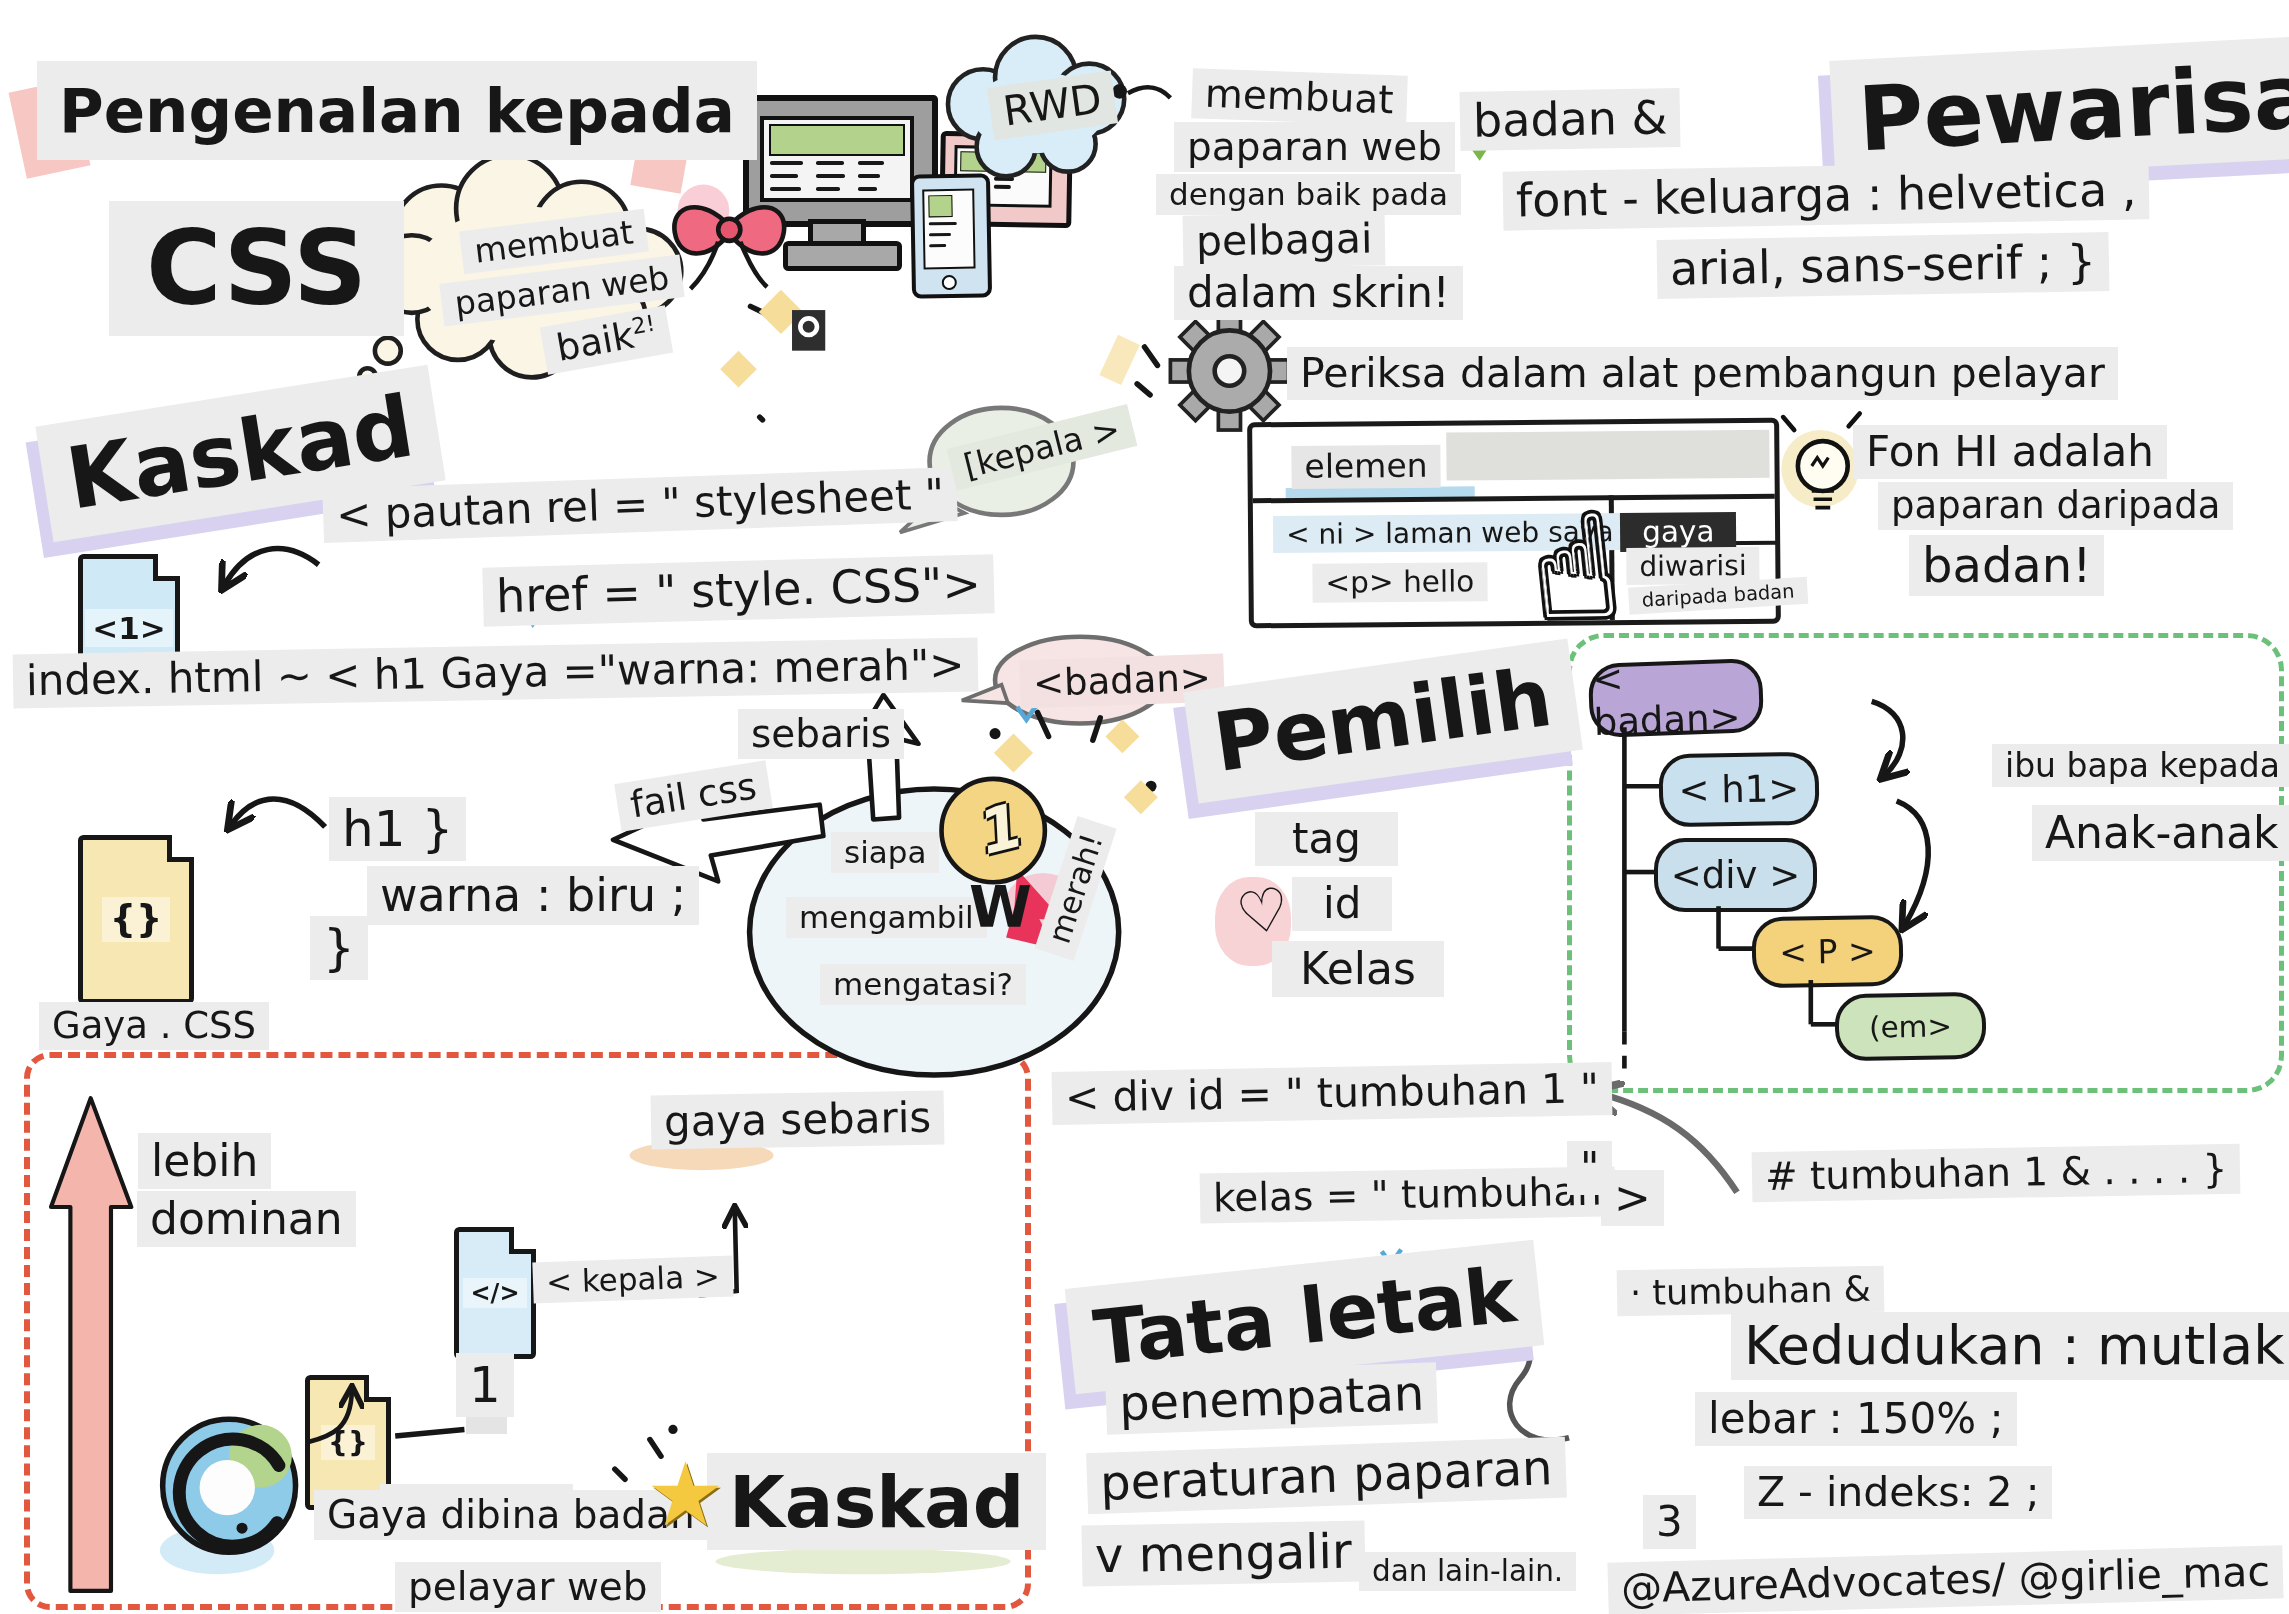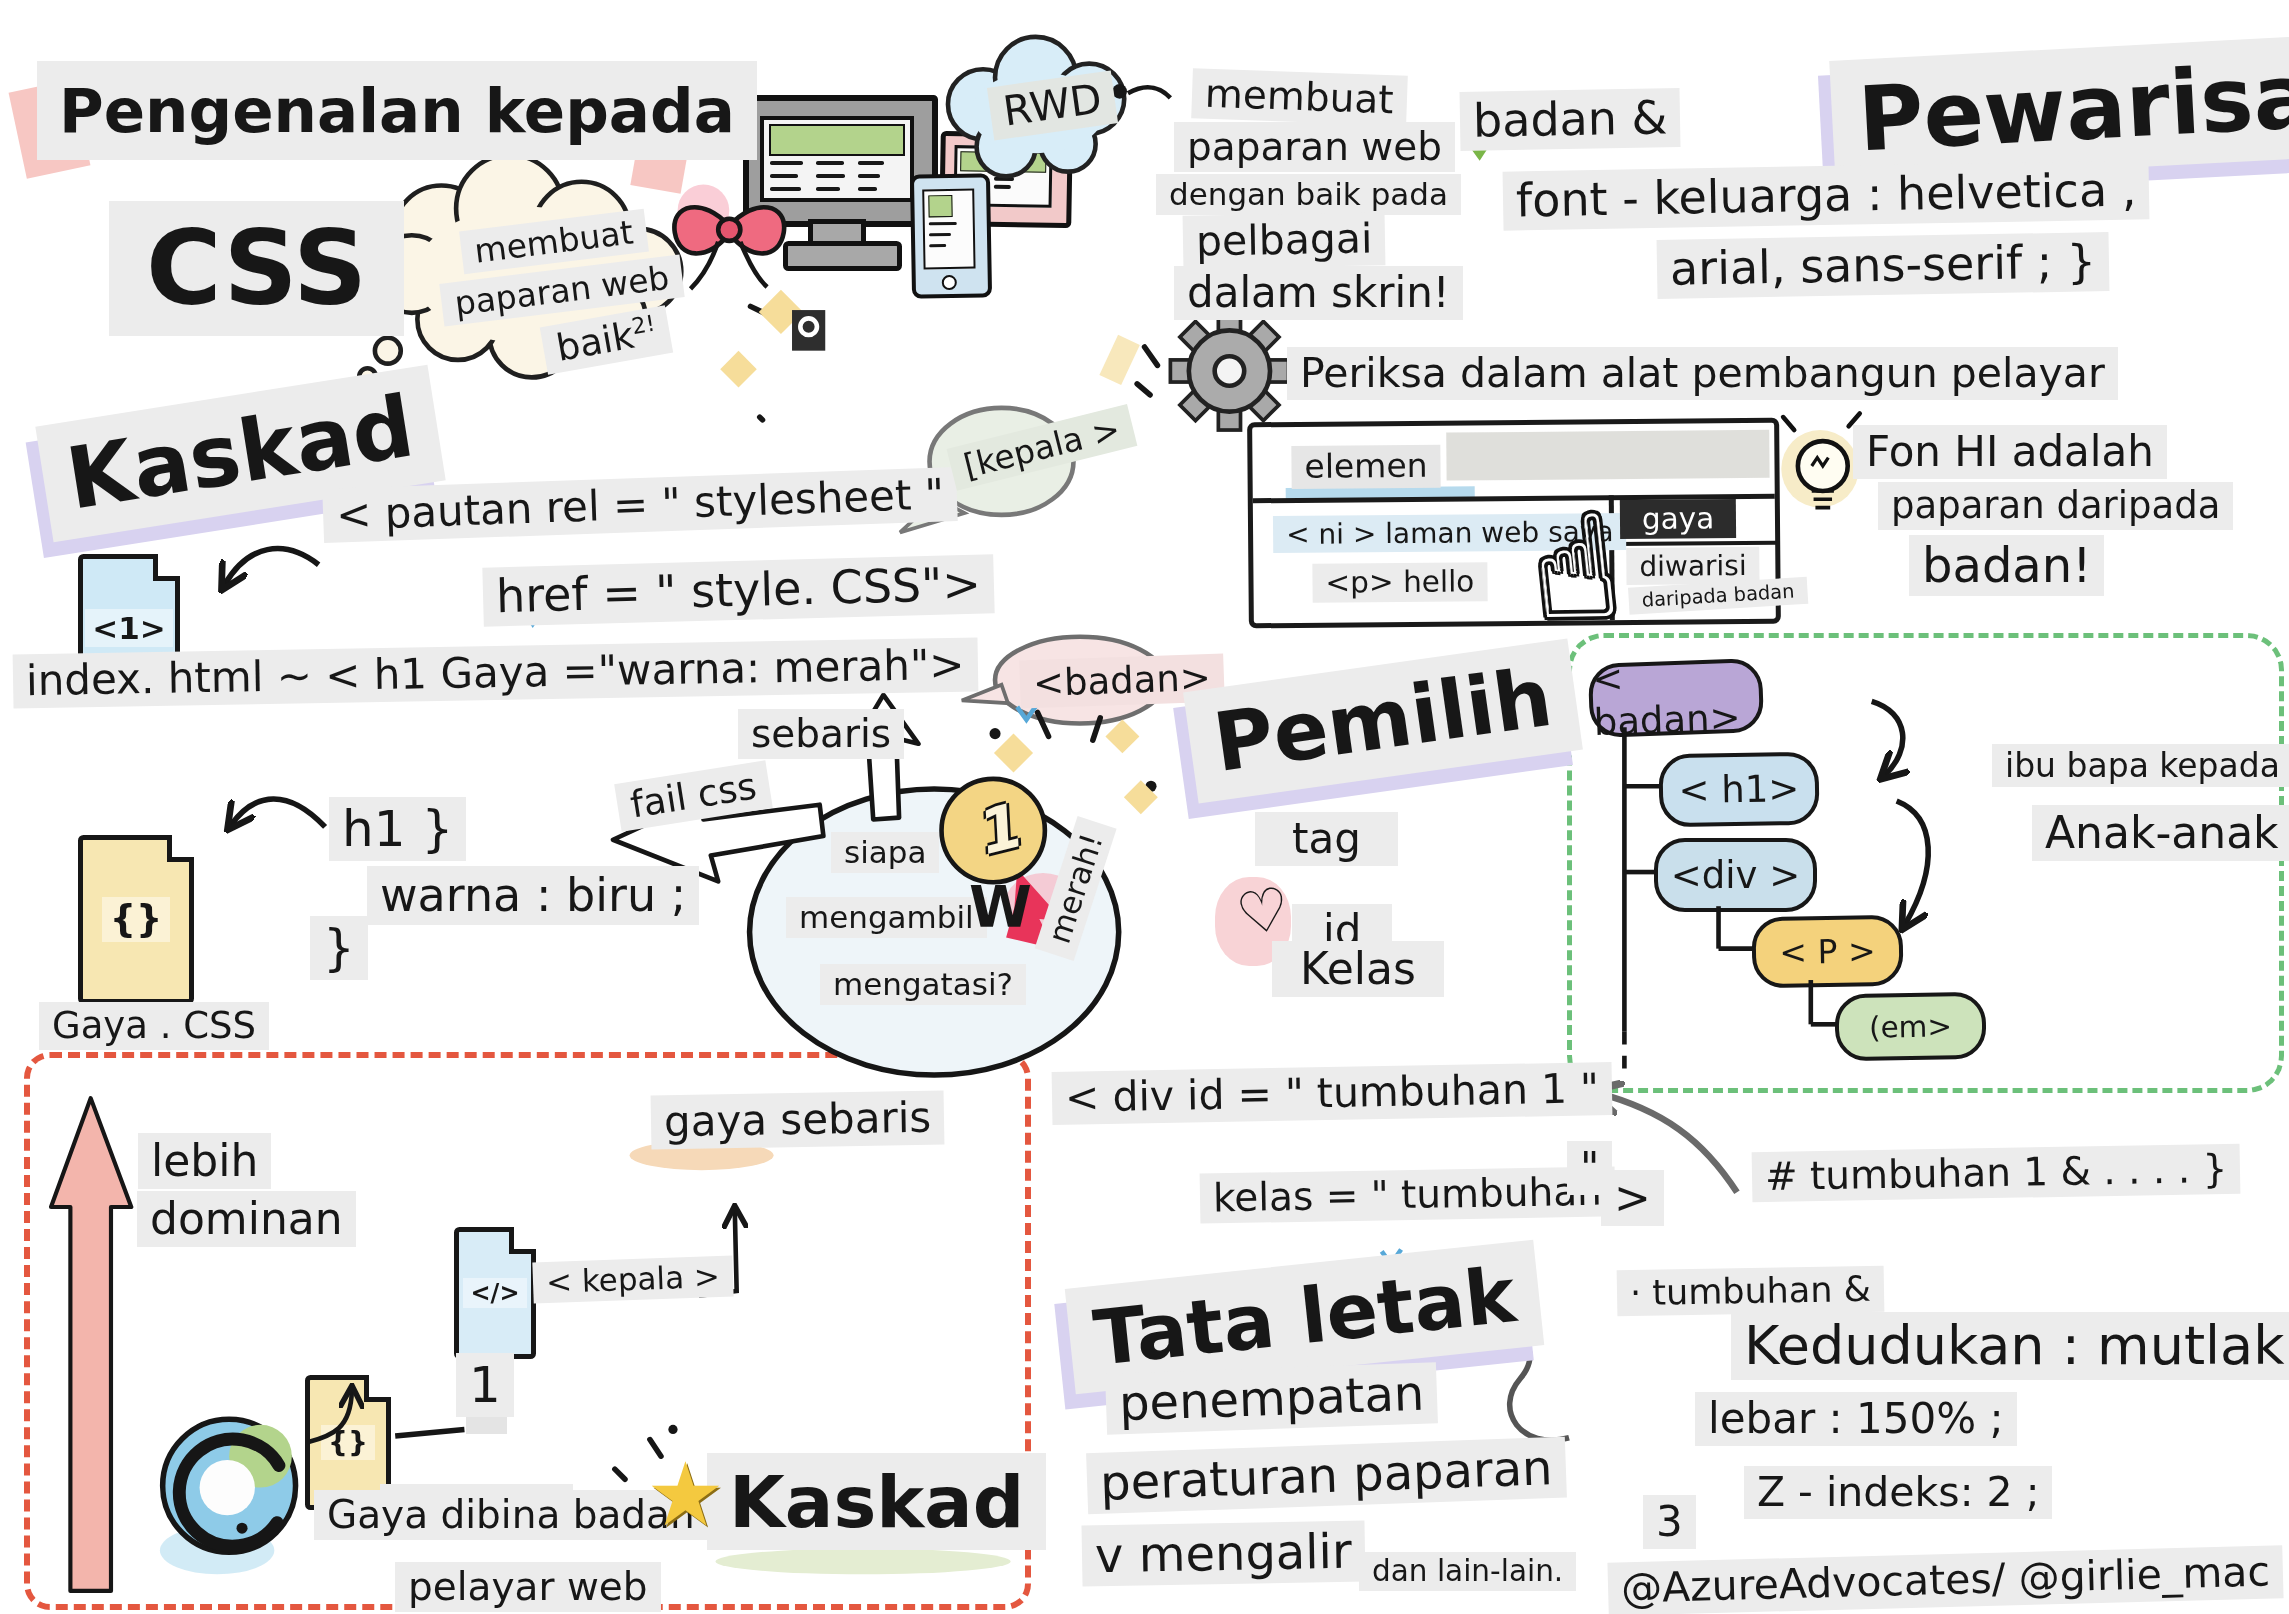--- a/index.html
+++ b/index.html
@@ -94,21 +94,21 @@
   </div>
 
   <div class="panel" style="left:1248px;top:420px;width:522px;height:196px;transform:rotate(-0.5deg);">
     <div style="left:194px;top:7.4px;right:5.5px;height:48px;background:#d9d9d5;opacity:.85;"></div>
     <div class="t" style="left:39px;top:18.5px;font-size:33px;background:#e6e6e6;">elemen</div>
     <div style="left:33px;top:61px;width:189px;height:12px;background:#a9d4ea;opacity:.85;"></div>
     <div style="left:0;top:71px;width:100%;height:4.6px;background:#1a1a1a;"></div>
     <div style="left:356px;top:71px;width:4.6px;bottom:0;background:#1a1a1a;"></div>
     <div class="t" style="left:20px;top:89px;font-size:28px;background:#dcebf4;">&lt; ni &gt; laman web saya</div>
     <div class="t" style="left:59px;top:137px;font-size:29.5px;">&lt;p&gt; hello</div>
-    <div class="t" style="left:367px;top:76px;font-size:29.5px;background:#2c2c2c;color:#fff;padding:1.8px 22px;">gaya</div>
+    <div class="t" style="left:367px;top:89px;font-size:29.5px;background:#2c2c2c;color:#fff;padding:1.8px 22px;">gaya</div>
     <div style="left:362px;top:118px;width:161px;height:3.7px;background:#1a1a1a;"></div>
     <div class="t" style="left:373px;top:124px;font-size:28px;">diwarisi</div>
     <div class="t" style="left:375px;top:159px;font-size:19.4px;transform:rotate(-3deg);">daripada badan</div>
   </div>
   <div class="hand" style="left:1532px;top:498px;font-size:143px;transform:rotate(-6deg);line-height:1;">☝</div>
 
   <svg class="ink" width="2290" height="1614" viewBox="0 0 2481 1749">
     <defs>
       <marker id="ah" viewBox="0 0 10 10" refX="7" refY="5" markerWidth="5.5" markerHeight="5.5" orient="auto-start-reverse">
         <path d="M0.5,0.5 L9,5 L0.5,9.5" fill="none" stroke="#171717" stroke-width="2.2" stroke-linecap="round"></path>
@@ -324,21 +324,21 @@
   <div class="t" style="left:617px;top:772px;font-size:37px;transform:rotate(-9deg);">fail css</div>
   <div class="t" style="left:831px;top:832px;font-size:31px;">siapa</div>
   <div class="t" style="left:786px;top:897px;font-size:31px;">mengambil</div>
   <div class="t b nobg" style="left:956px;top:871px;font-size:57px;">W</div>
   <div class="t" style="left:820px;top:964px;font-size:31px;">mengatasi?</div>
   <div class="t b nobg outline" style="left:967px;top:790px;font-size:61px;font-style:italic;color:#fbf3d8;transform:rotate(-14deg);">1</div>
   <div class="t" style="left:1006px;top:868px;font-size:31px;transform:rotate(-72deg);">merah!</div>
 
   <div class="t b lav" style="left:1189px;top:665px;font-size:81px;padding:7.4px 24px;transform:rotate(-8deg);">Pemilih</div>
   <div class="t" style="left:1255px;top:812px;font-size:42px;padding:1.8px 37px;">tag</div>
-  <div class="t" style="left:1292px;top:904px;font-size:42px;padding:1.8px 31px;">id</div>
+  <div class="t" style="left:1292px;top:877px;font-size:42px;padding:1.8px 31px;">id</div>
   <div class="t" style="left:1272px;top:941px;font-size:44px;padding:1.8px 28px;">Kelas</div>
   <div class="box" style="left:1215px;top:877px;width:76px;height:89px;background:#f8d3d6;border-radius:45%;z-index:18;"></div>
   <div class="t nobg" style="left:1224px;top:875px;font-size:59px;transform:rotate(-10deg);z-index:21;">♡</div>
 
   <div class="t" style="left:1992px;top:744px;font-size:33px;">ibu bapa kepada</div>
   <div class="t" style="left:2032px;top:805px;font-size:44px;">Anak-anak</div>
 
   <div class="t" style="left:138px;top:1133px;font-size:44px;">lebih</div>
   <div class="t" style="left:137px;top:1191px;font-size:44px;">dominan</div>
   <div class="t" style="left:651px;top:1093px;font-size:42px;transform:rotate(-1deg);">gaya sebaris</div>

